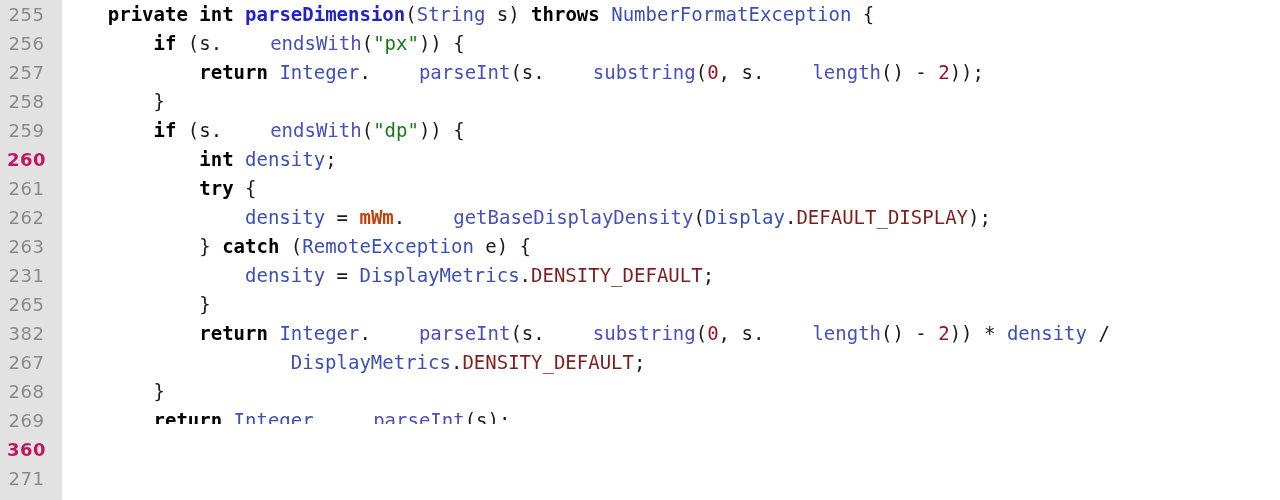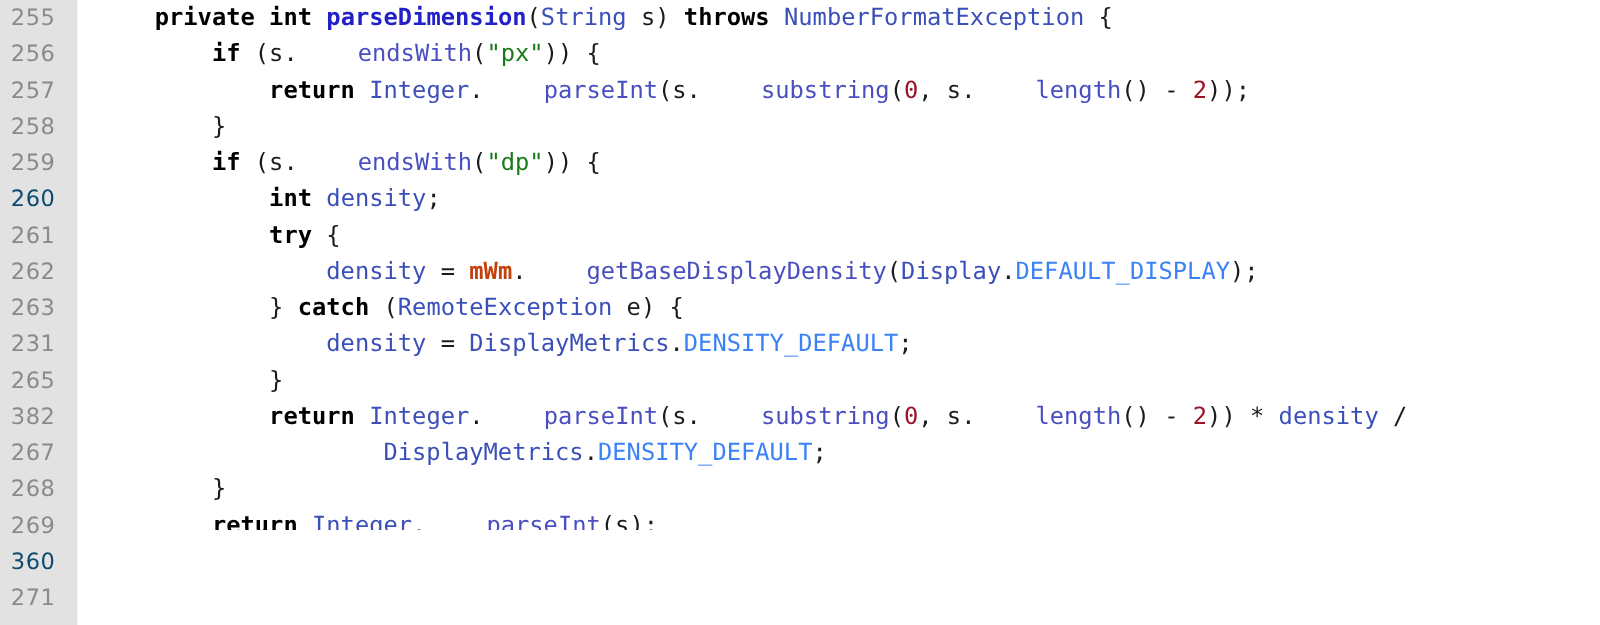--- a/index.html
+++ b/index.html
@@ -32,49 +32,49 @@
     line-height: 29px;
     text-align: center;
     padding-right: 9px;
     box-sizing: border-box;
     color: #8a8a8a;
     font-size: 18px;
     font-family: "DejaVu Sans", "Liberation Sans", sans-serif;
     letter-spacing: 0.5px;
   }
   #gutter .gln.hl {
-    color: #0c4a6e;
-    font-weight: normal;
+    color: #be185d;
+    font-weight: bold;
   }
   #code {
     position: absolute;
     left: 62px;
     top: 0;
     right: 0;
     height: 424px;
-    padding-left: 16px;
+    padding-left: 0;
     white-space: pre;
     overflow: hidden;
   }
   #code .cline {
     display: block;
     height: 29px;
     line-height: 29px;
     white-space: pre;
   }
   
   .t-plain { color: #1b1b1b; }
   .t-kw    { color: #000000; font-weight: bold; }
   .t-type  { color: #3b4fb8; }
   .t-mth   { color: #4a4fc0; margin-left: 48px; }
   .t-fn    { color: #2121c7; font-weight: bold; }
   .t-str   { color: #177a17; }
   .t-num   { color: #9b1222; }
   .t-fld   { color: #c2410c; font-weight: bold; }
-  .t-const { color: #3b82f6; }
+  .t-const { color: #7f1d1d; }
 </style>
 </head>
 <body>
 
 <div id="editor">
   <div id="gutter">
       <span class="gln">255</span>
       <span class="gln">256</span>
       <span class="gln">257</span>
       <span class="gln">258</span>

